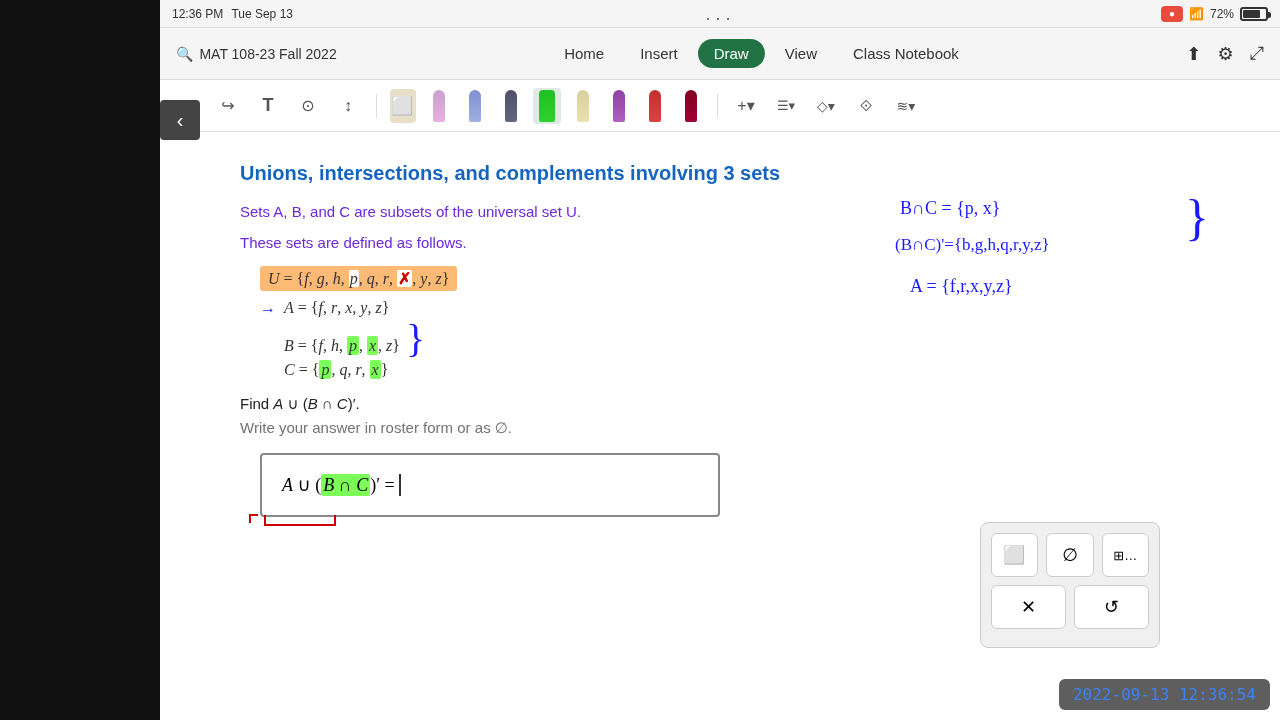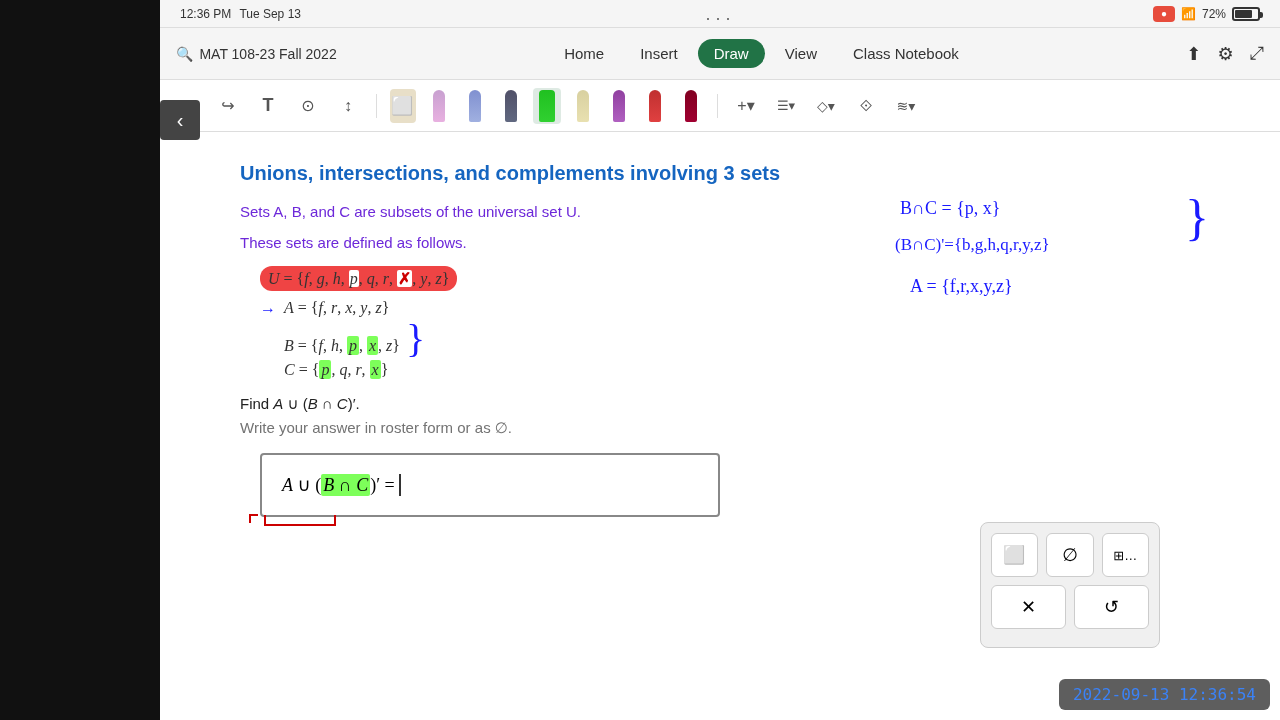--- a/index.html
+++ b/index.html
@@ -24,21 +24,21 @@
       flex-direction: column;
     }
 
     
     .status-bar {
       height: 28px;
       background: #f5f5f5;
       display: flex;
       align-items: center;
       justify-content: space-between;
-      padding: 0 20px;
+      padding: 0 12px;
       font-size: 12px;
       color: #333;
       border-bottom: 1px solid #ddd;
     }
     .status-left { display: flex; gap: 8px; align-items: center; }
     .status-right { display: flex; gap: 6px; align-items: center; }
     .battery-icon {
       width: 28px; height: 14px; border: 2px solid #333; border-radius: 3px;
       position: relative; display: inline-flex; align-items: center;
     }
@@ -179,23 +179,23 @@
     }
 
     .highlight-green {
       background: #7dff5a;
       padding: 1px 2px;
       border-radius: 2px;
     }
 
     .set-u-box {
       display: inline-block;
-      background: #ef4444;
+      background: #fdba74;
       padding: 3px 8px;
-      border-radius: 12px;
+      border-radius: 3px;
       font-family: 'Times New Roman', serif;
       font-size: 16px;
     }
 
     .arrow-indicator {
       color: #1a1aff;
       font-weight: bold;
       margin-right: 4px;
     }
 

